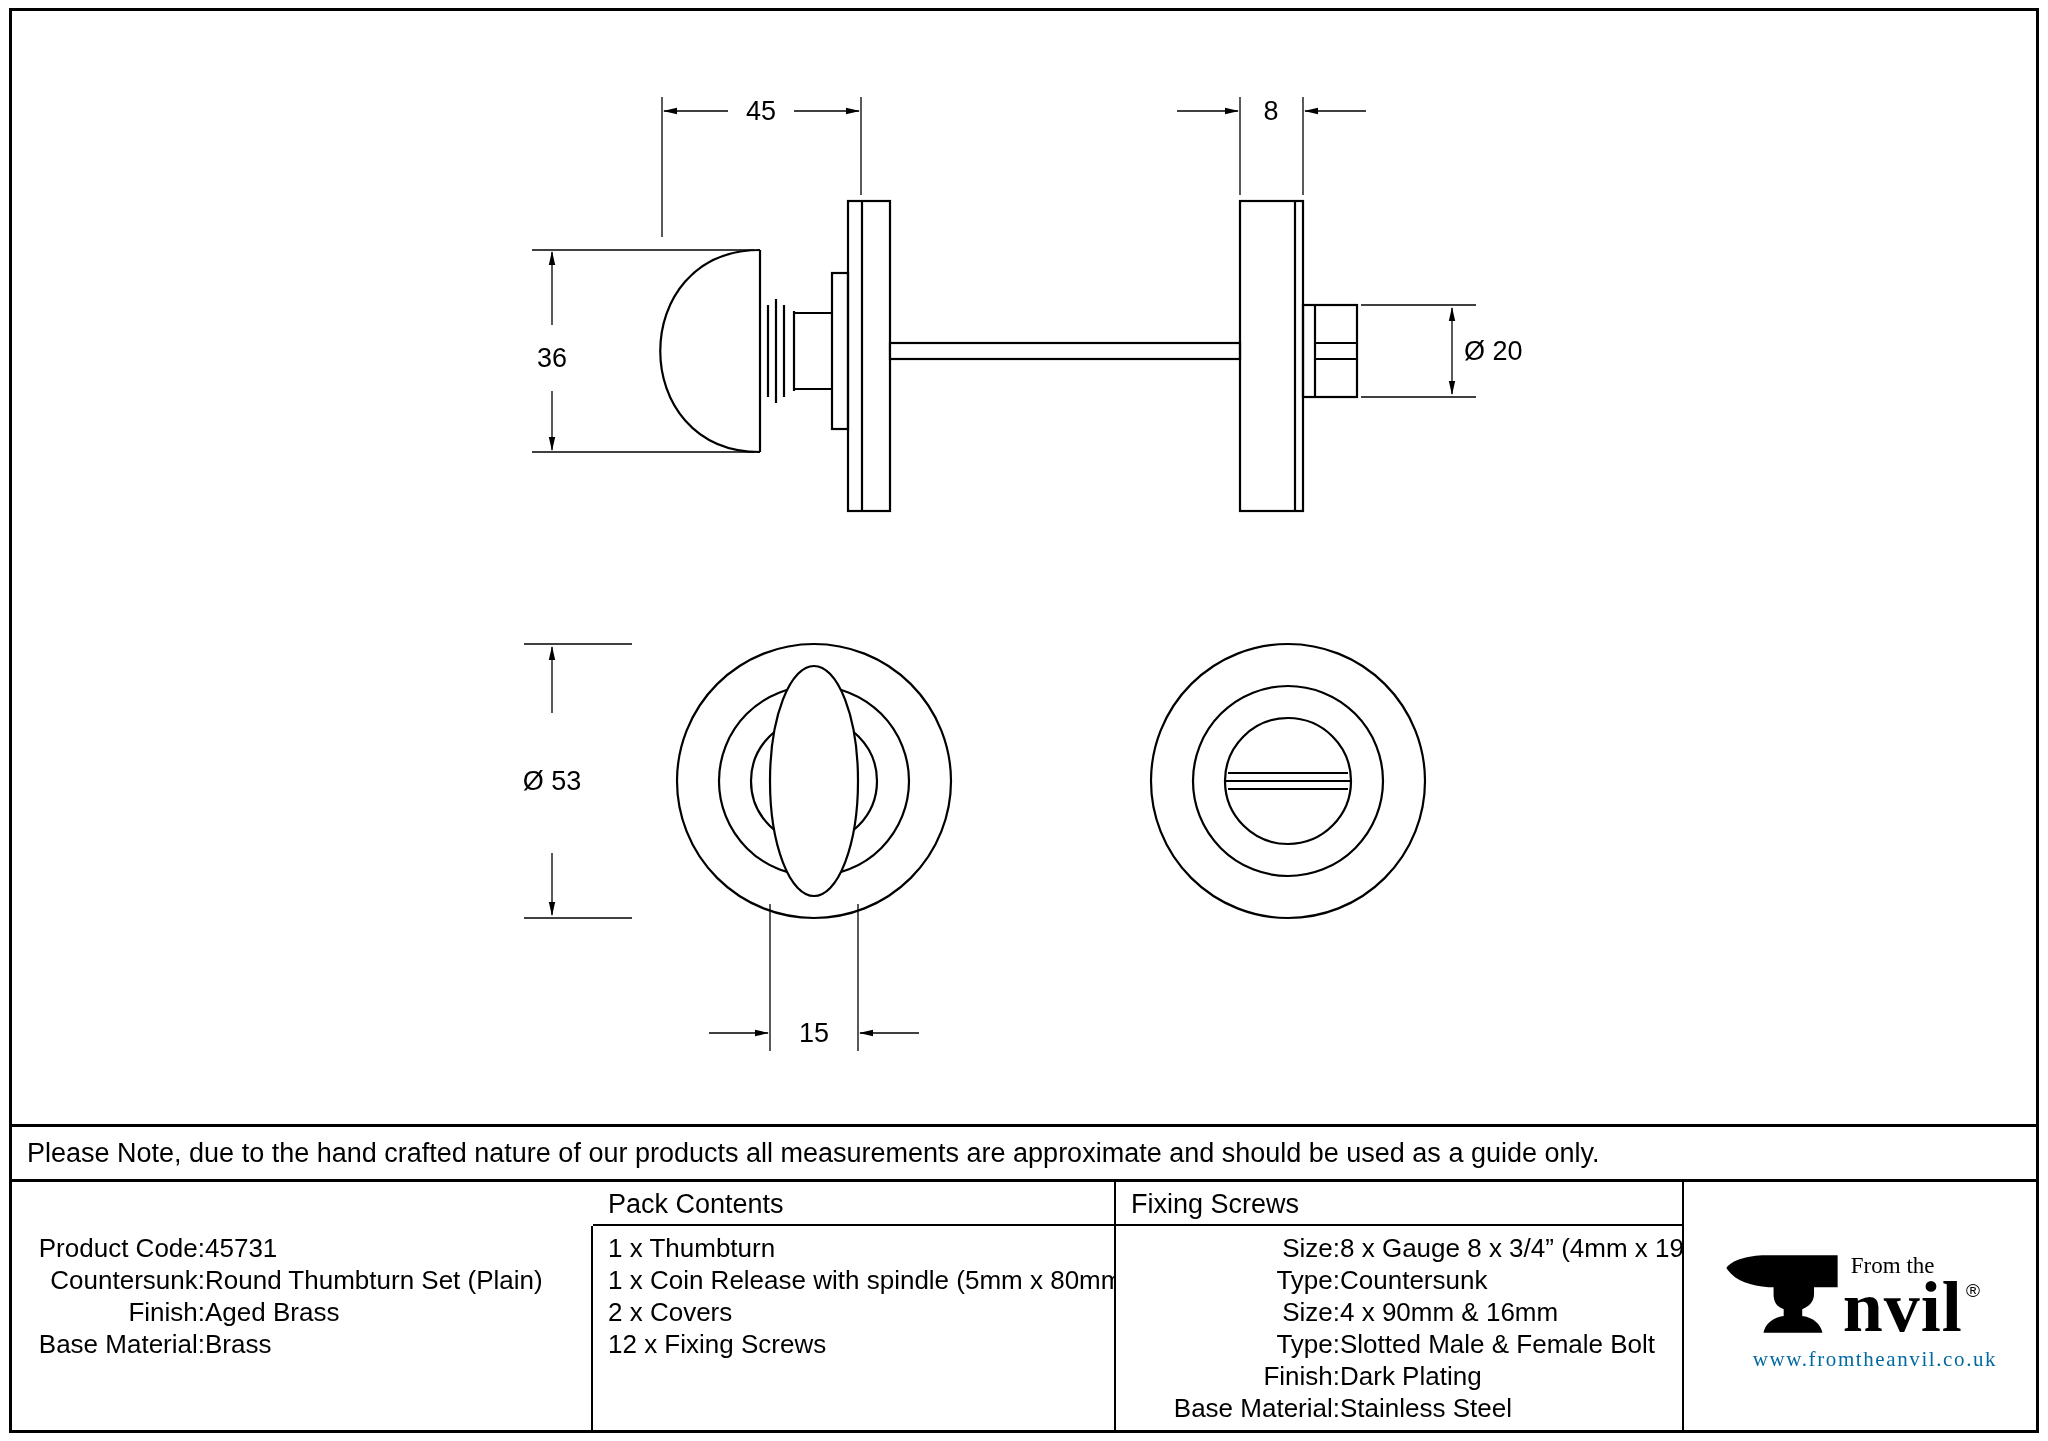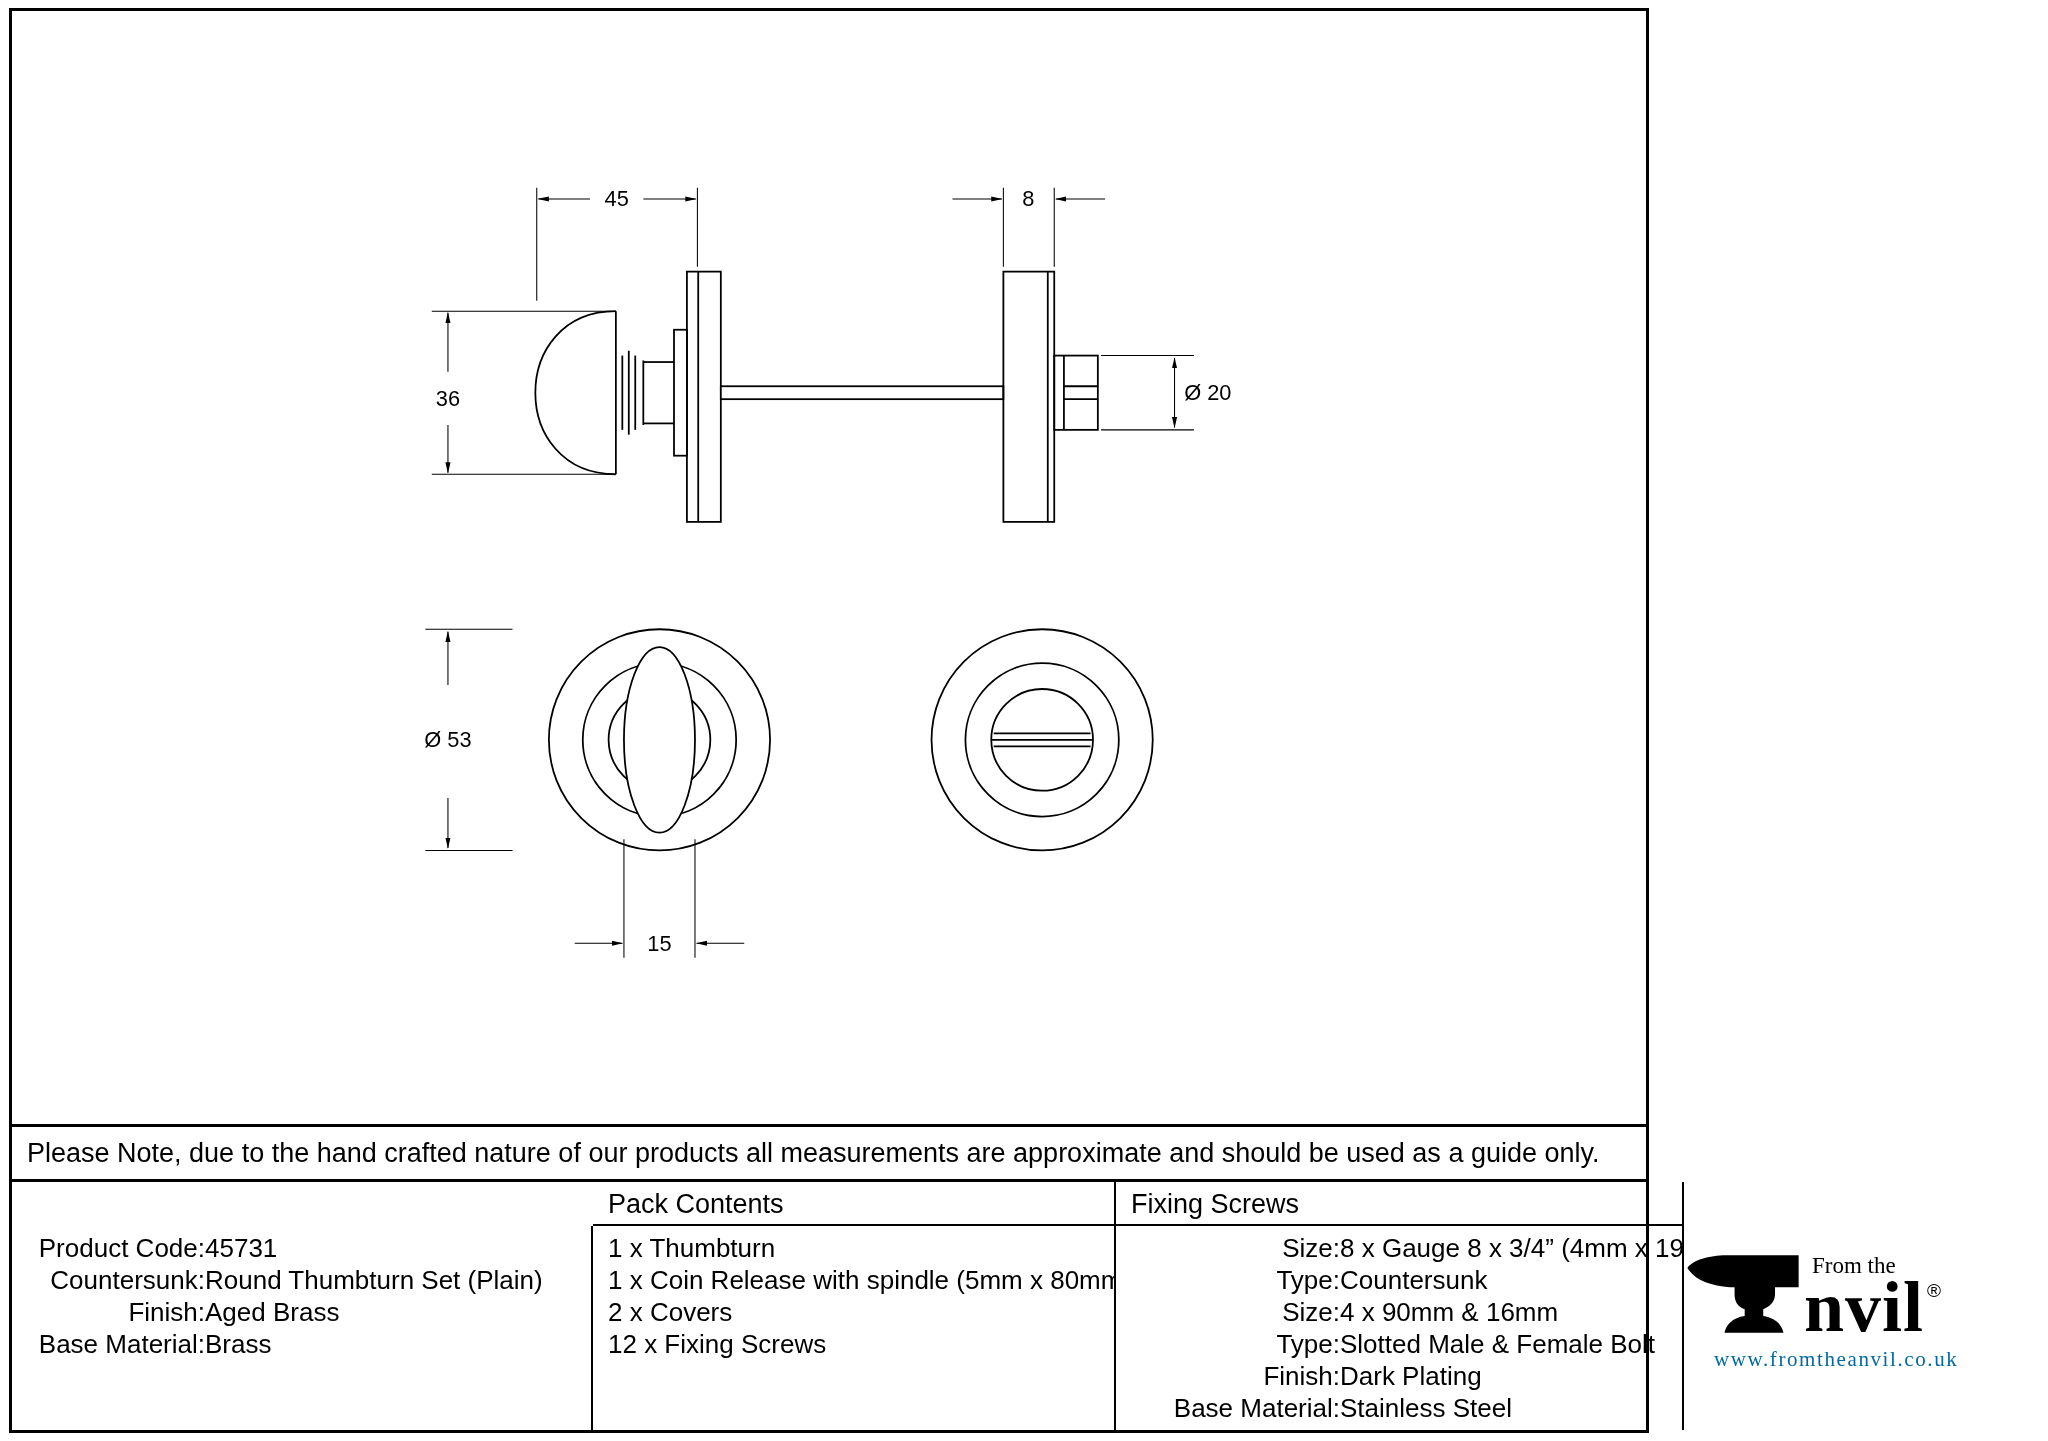--- a/index.html
+++ b/index.html
@@ -1,18 +1,18 @@
 <!DOCTYPE html>
 <html><head>
 <meta charset="utf-8">
 <style>
   * { margin:0; padding:0; box-sizing:border-box; }
   body { width:2048px; height:1441px; background:#fff; font-family:"Liberation Sans", sans-serif; color:#000; }
   .page { position:relative; width:2048px; height:1441px; background:#fff; overflow:hidden; }
-  .frame { position:absolute; left:9px; top:8px; width:1640px; height:1425px; border:3px solid #000; display:flex; flex-direction:column; background:#fff; }
+  .frame { position:absolute; left:9px; top:8px; width:2030px; height:1425px; border:3px solid #000; display:flex; flex-direction:column; background:#fff; }
   .drawing-area { flex:1 1 auto; position:relative; }
   .tech-drawing { position:absolute; inset:0; width:100%; height:100%; }
   .note-bar { flex:0 0 55px; border-top:3px solid #000; display:flex; align-items:center; padding-left:15px; font-size:27px; }
   .spec-table { flex:0 0 251px; border-top:3px solid #000; display:grid; grid-template-columns:581px 523px 568px 1fr; grid-template-rows:44px 1fr; }
   .th { font-size:27px; padding:7px 0 0 15px; border-bottom:2px solid #000; white-space:nowrap; }
   .cb { border-right:2px solid #000; }
   .body-cell { padding:6px 0 0 15px; font-size:26px; overflow:hidden; }
   .kv-row { display:flex; line-height:32px; white-space:nowrap; }
   .kv-label { flex:0 0 178px;text-align:right; }
   .fix-col .kv-label { flex:0 0 181px;margin-left:28px; }

